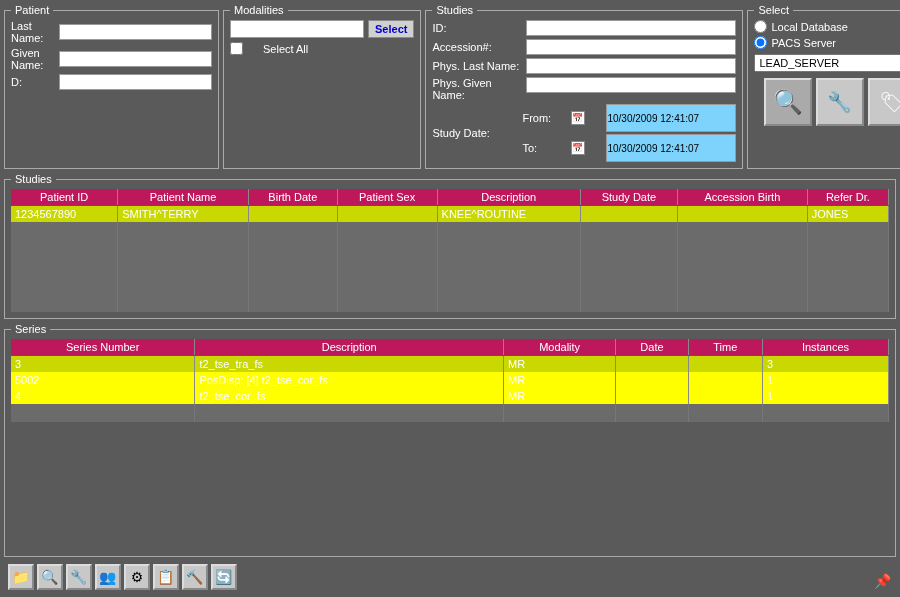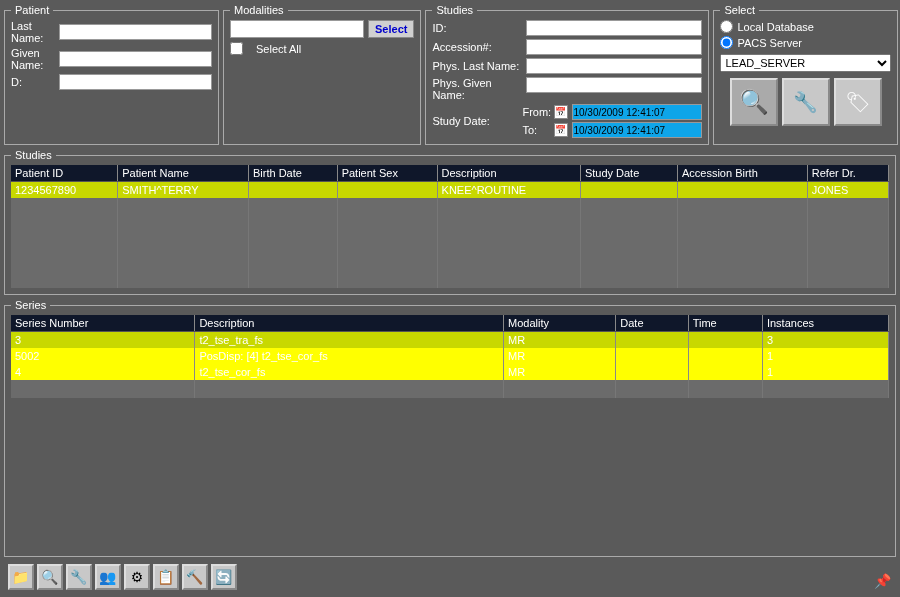--- a/index.html
+++ b/index.html
@@ -91,21 +91,21 @@
       color: #0000cc;
       font-size: 11px;
       cursor: pointer;
       padding: 1px 6px;
       height: 18px;
       font-weight: bold;
     }
     .select-all-row {
       display: flex;
       align-items: center;
-      gap: 13px;
+      gap: 20px;
     }
     .select-all-row label {
       color: #fff;
       font-size: 11px;
     }
 
     
     .studies-panel {
       flex: 1;
     }
@@ -128,42 +128,42 @@
       width: 100%;
     }
     .date-from-to {
       display: flex;
       flex-direction: column;
       gap: 2px;
     }
     .date-input-row {
       display: flex;
       align-items: center;
-      gap: 4px;
+      gap: 21px;
     }
     .date-input-row span {
       color: #fff;
       font-size: 11px;
       width: 30px;
     }
     .cal-icon {
       width: 14px;
       height: 14px;
       background: #fff;
       border: 1px solid #888;
       display: inline-flex;
       align-items: center;
       justify-content: center;
       font-size: 9px;
       cursor: pointer;
       flex-shrink: 0;
     }
     .date-field {
-      height: 16px;
-      background: #0ea5e9;
+      height: 28px;
+      background: #7dd3fc;
       border: 1px solid #999;
       font-size: 10px;
       width: 130px;
     }
 
     
     .source-panel {
       width: 185px;
       flex-shrink: 0;
     }
@@ -204,25 +204,25 @@
     
     .studies-results {
       flex-shrink: 0;
     }
     .data-table {
       width: 100%;
       border-collapse: collapse;
       background: #6b6b6b;
     }
     .data-table th {
-      background: #0f172a;
+      background: #be185d;
       color: #fff;
       font-size: 11px;
       font-weight: normal;
-      text-align: left;
+      text-align: center;
       padding: 2px 4px;
       border-right: 1px solid #888;
       border-bottom: 1px solid #555;
     }
     .data-table td {
       font-size: 11px;
       padding: 2px 4px;
       border-right: 1px solid #888;
     }
     .row-highlight {

